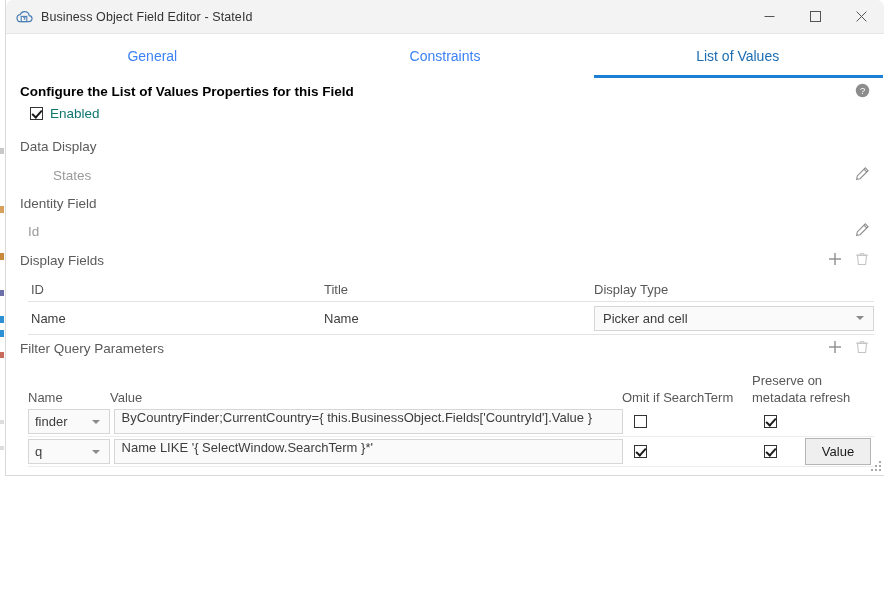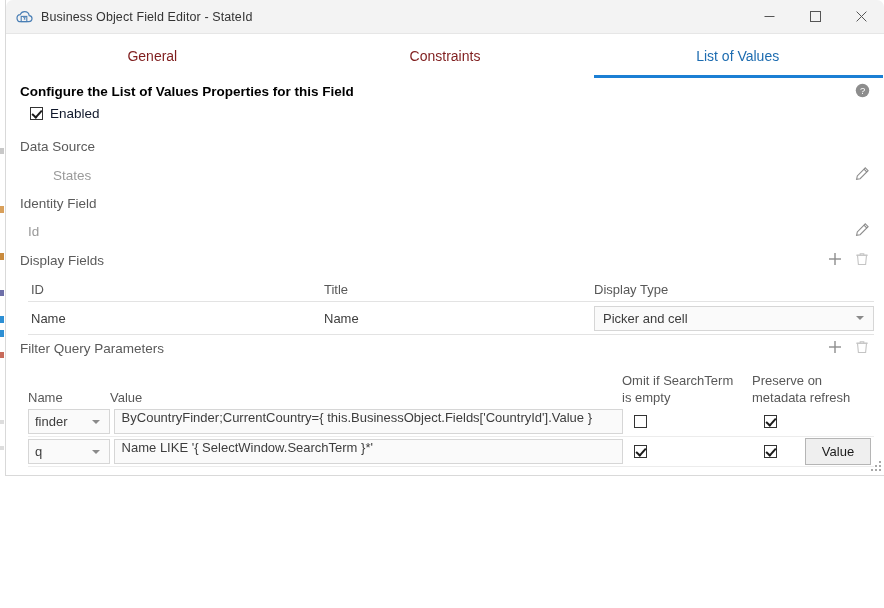--- a/index.html
+++ b/index.html
@@ -87,21 +87,21 @@
     display: flex;
     background: #ffffff;
   }
   #tabs .tab {
     flex: 1 1 0;
     display: flex;
     align-items: flex-start;
     justify-content: center;
     padding-top: 14px;
     font-size: 14px;
-    color: #7f1d1d;
+    color: #3b82f6;
     position: relative;
     cursor: default;
   }
   #tabs .tab.active {
     color: #1d6cb0;
   }
   #tabs .tab.active::after {
     content: "";
     position: absolute;
     left: 3px; right: 1px;
@@ -148,21 +148,21 @@
     position: absolute;
     left: 3px; top: 0px;
     width: 4px; height: 8px;
     border: solid #1b1b1b;
     border-width: 0 2px 2px 0;
     transform: rotate(42deg);
   }
   .chk-row .lbl {
     margin-left: 7px;
     font-size: 13.5px;
-    color: #0f172a;
+    color: #0f766e;
   }
 
   .prop-label {
     position: absolute;
     left: 14px;
     font-size: 13.5px;
     color: #5a5a5a;
   }
   .prop-value {
     position: absolute;
@@ -380,21 +380,21 @@
     <svg class="help-icon" viewBox="0 0 16 16">
       <circle cx="8" cy="8" r="7.2" fill="#8d8d8d"></circle>
       <text x="8" y="11.6" font-size="10" font-family="Liberation Sans, sans-serif" fill="#ffffff" text-anchor="middle">?</text>
     </svg>
 
     <div class="chk-row">
       <span class="chk checked"></span>
       <span class="lbl">Enabled</span>
     </div>
 
-    <div class="prop-label" style="top:61px;">Data Source</div>
+    <div class="prop-label" style="top:61px;">Data Display</div>
     <div class="prop-value" style="top:90px;margin-left:25px;">States</div>
     <svg class="pencil" style="top:88px;" viewBox="0 0 16 16">
       <path d="M11.3 1.9l2.8 2.8-8.0 8.0-3.5 0.7 0.7-3.5z" fill="none" stroke="#8d8d8d" stroke-width="1.1"></path>
       <line x1="10.0" y1="3.2" x2="12.8" y2="6.0" stroke="#8d8d8d" stroke-width="1.1"></line>
     </svg>
 
     <div class="prop-label" style="top:118px;">Identity Field</div>
     <div class="prop-value" style="top:146px;">Id</div>
     <svg class="pencil" style="top:144px;" viewBox="0 0 16 16">
       <path d="M11.3 1.9l2.8 2.8-8.0 8.0-3.5 0.7 0.7-3.5z" fill="none" stroke="#8d8d8d" stroke-width="1.1"></path>
@@ -440,21 +440,20 @@
       <line x1="2.2" y1="4.2" x2="13.8" y2="4.2" stroke="#c4c4c4" stroke-width="1.1"></line>
       <path d="M6.2 4.2v-1.4h3.6v1.4" fill="none" stroke="#c4c4c4" stroke-width="1.1"></path>
     </svg>
 
     <div class="ftable" style="top:281px;">
       <div class="fhead">
         <div class="fh-name">Name</div>
         <div class="fh-value">Value</div>
         <div class="fh-omit">
           <div>Omit if SearchTerm</div>
-          <div>is empty</div>
         </div>
         <div class="fh-pres">
           <div>Preserve on</div>
           <div>metadata refresh</div>
         </div>
       </div>
 
       <div class="frow">
         <div class="namecell">
           <div class="selectbox">

